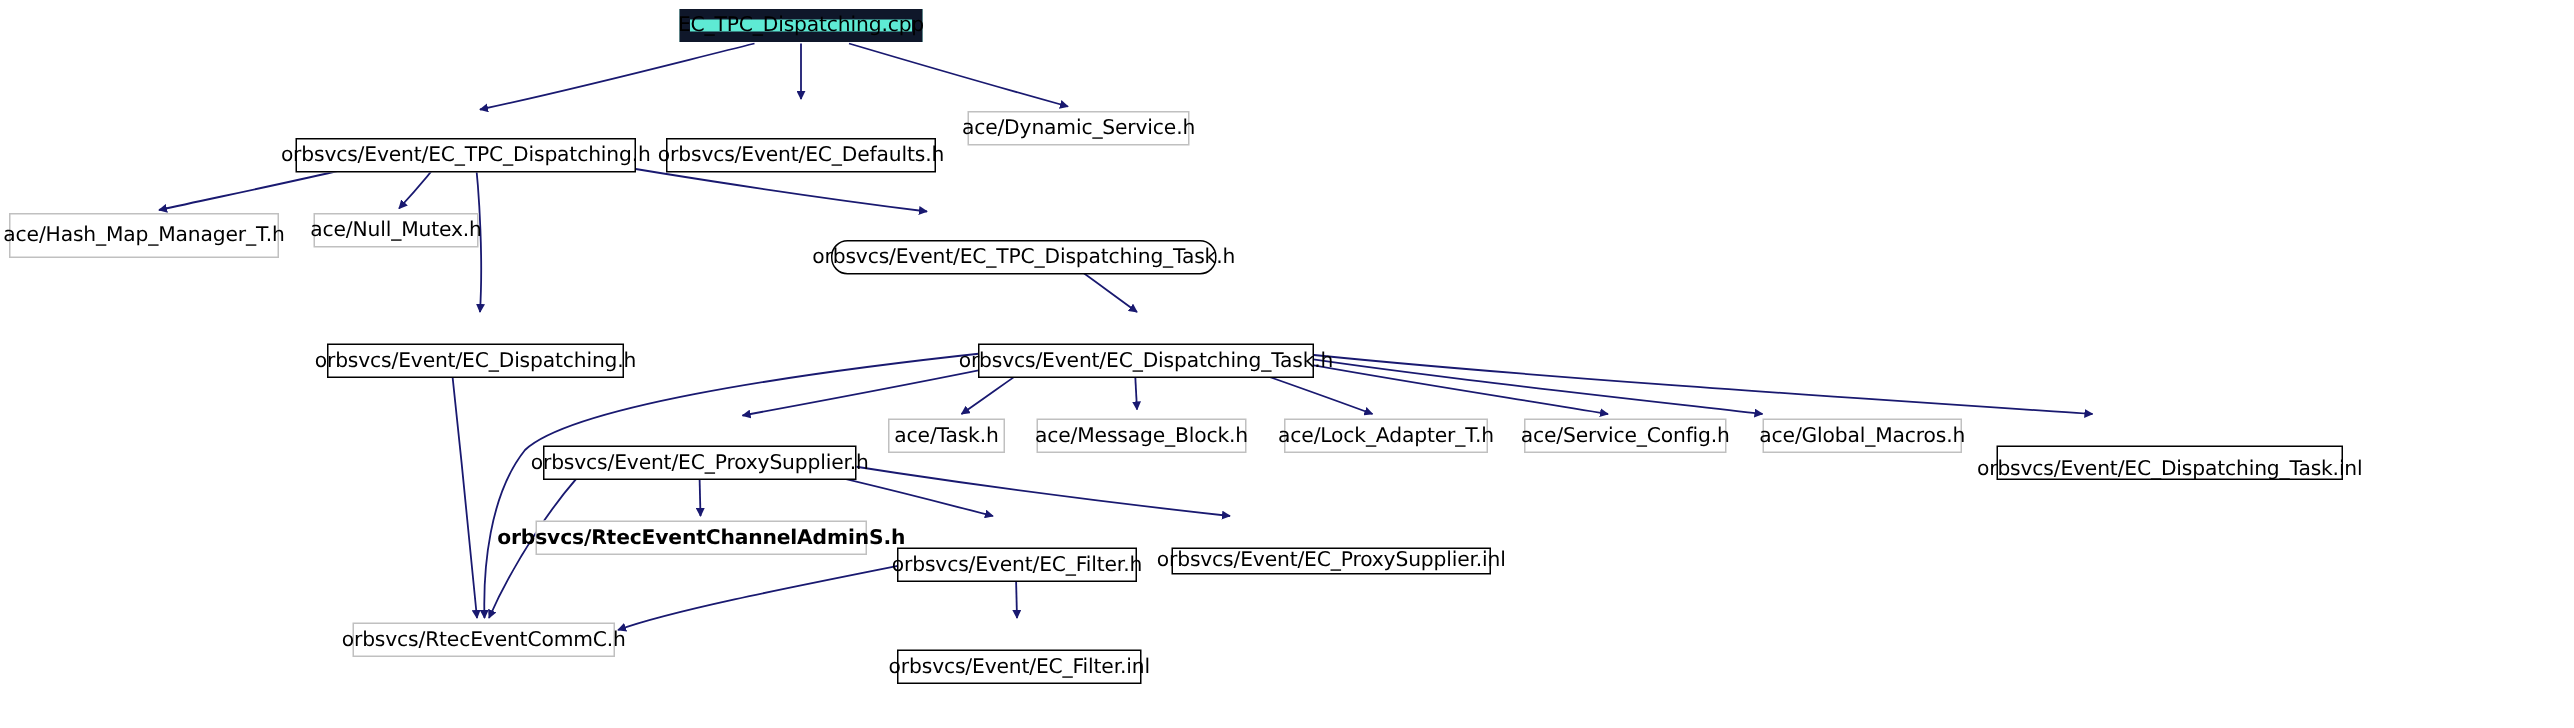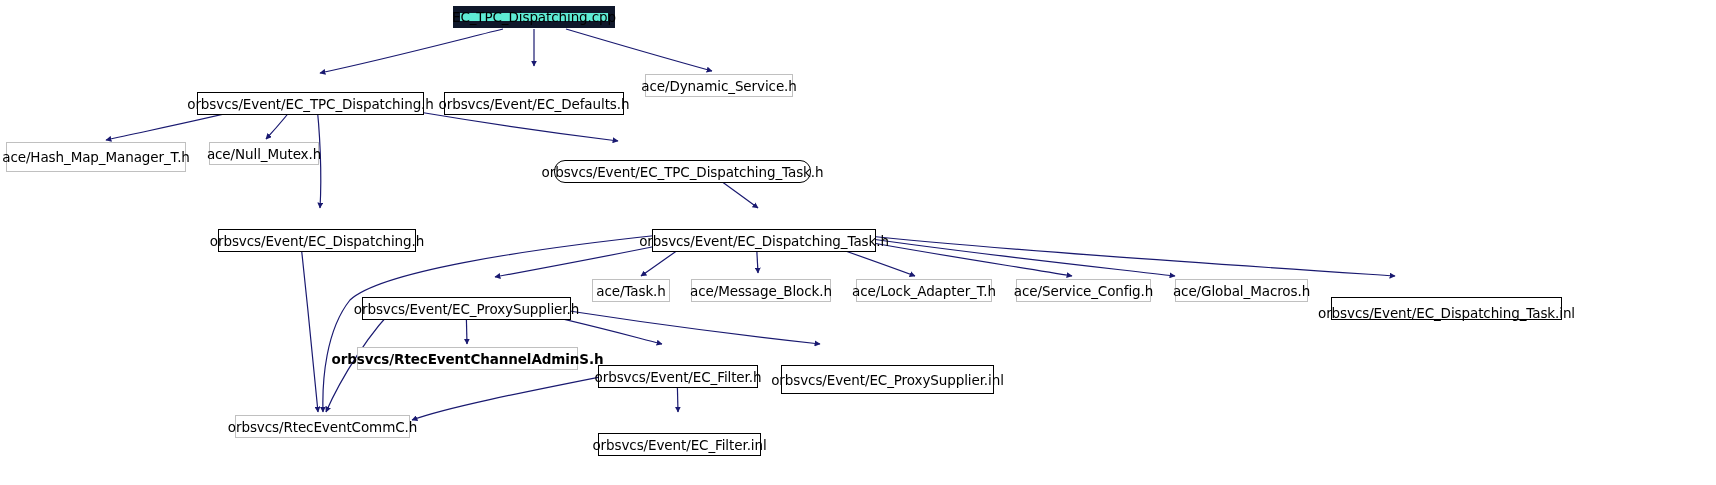--- a/index.html
+++ b/index.html
@@ -98,21 +98,21 @@
       </div>
       <div class="node black" style="left: 1331px; top: 279px; width: 231px; height: 23px; align-items: flex-end;">
         <span>orbsvcs/Event/EC_Dispatching_Task.inl</span>
       </div>
       <div class="node gray" style="left: 357px; top: 347px; width: 221px; height: 23px; font-weight: bold;">
         <span>orbsvcs/RtecEventChannelAdminS.h</span>
       </div>
       <div class="node black" style="left: 598px; top: 347px; width: 160px; height: 23px;">
         <span>orbsvcs/Event/EC_Filter.h</span>
       </div>
-      <div class="node black" style="left: 781px; top: 347px; width: 213px; height: 29px; text-align: center;">
+      <div class="node black" style="left: 781px; top: 347px; width: 213px; height: 18px; text-align: center;">
         <span>orbsvcs/Event/EC_ProxySupplier.inl</span>
       </div>
       <div class="node gray" style="left: 235px; top: 415px; width: 175px; height: 23px;">
         <span>orbsvcs/RtecEventCommC.h</span>
       </div>
       <div class="node black" style="left: 598px; top: 415px; width: 163px; height: 23px;">
         <span>orbsvcs/Event/EC_Filter.inl</span>
       </div>
     </div>
 </div>

